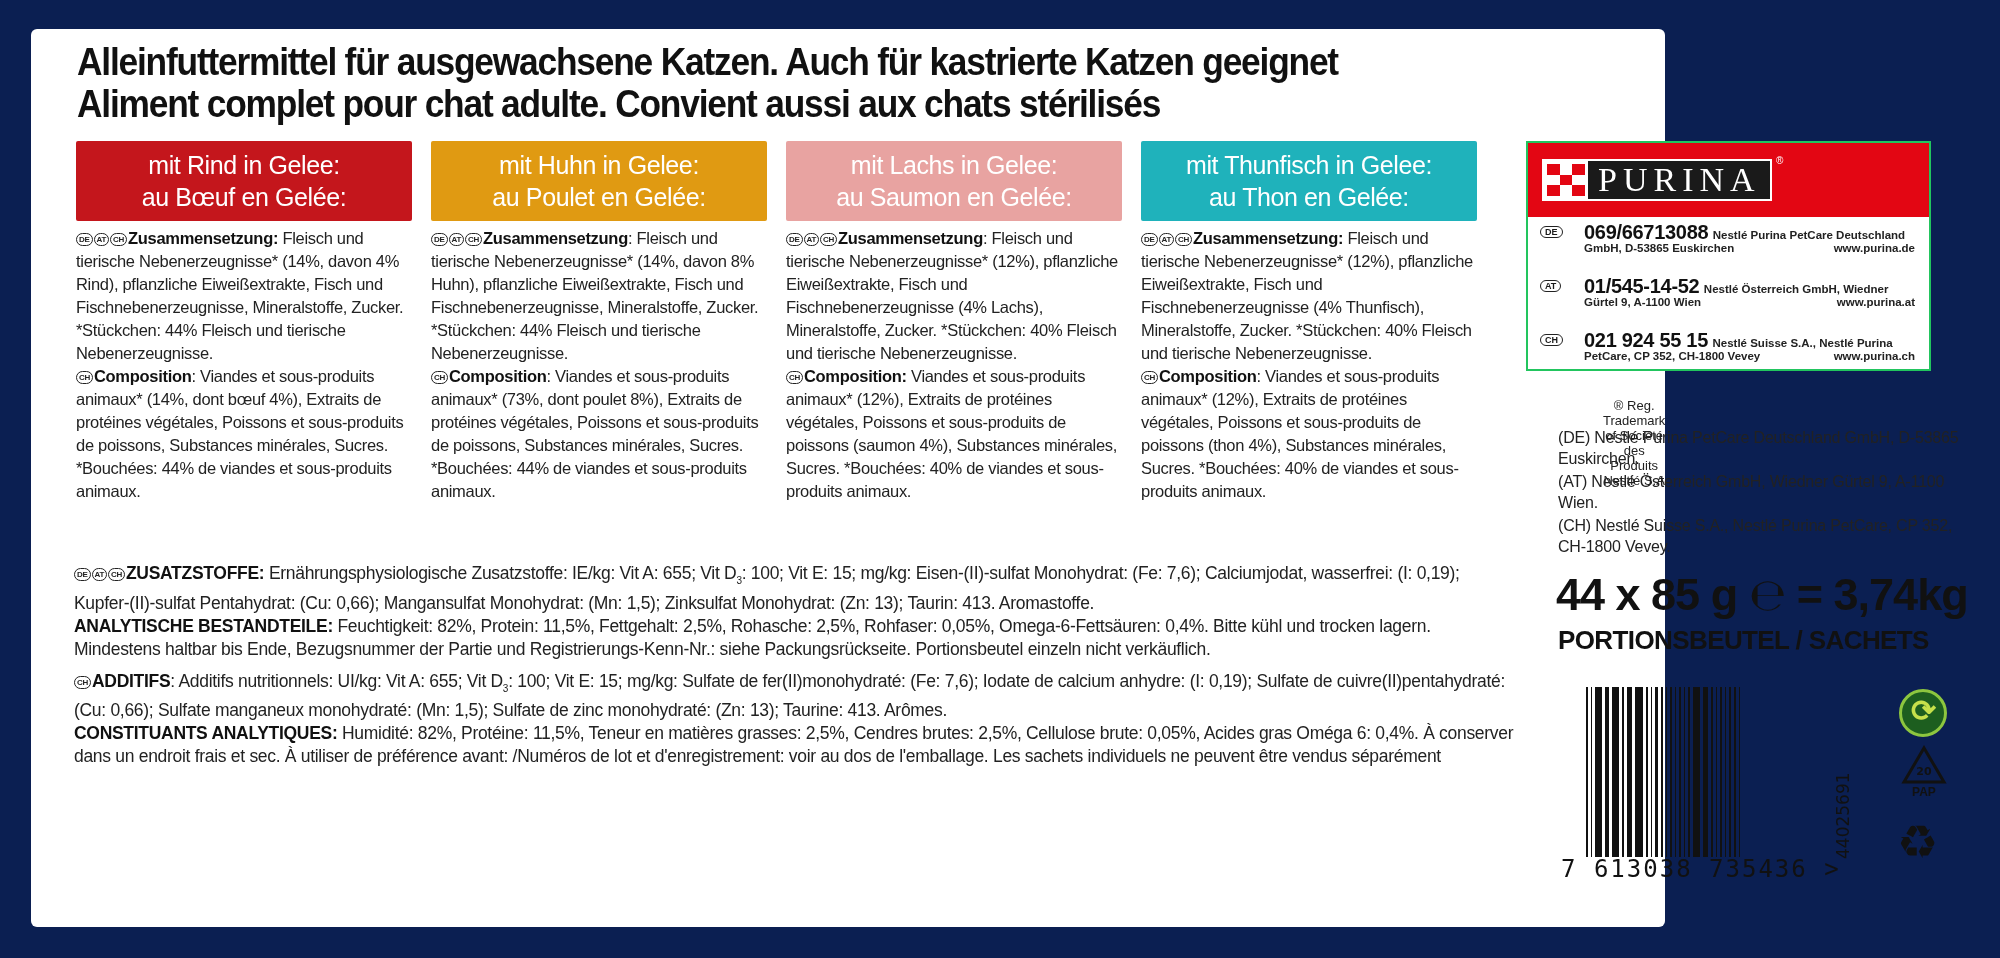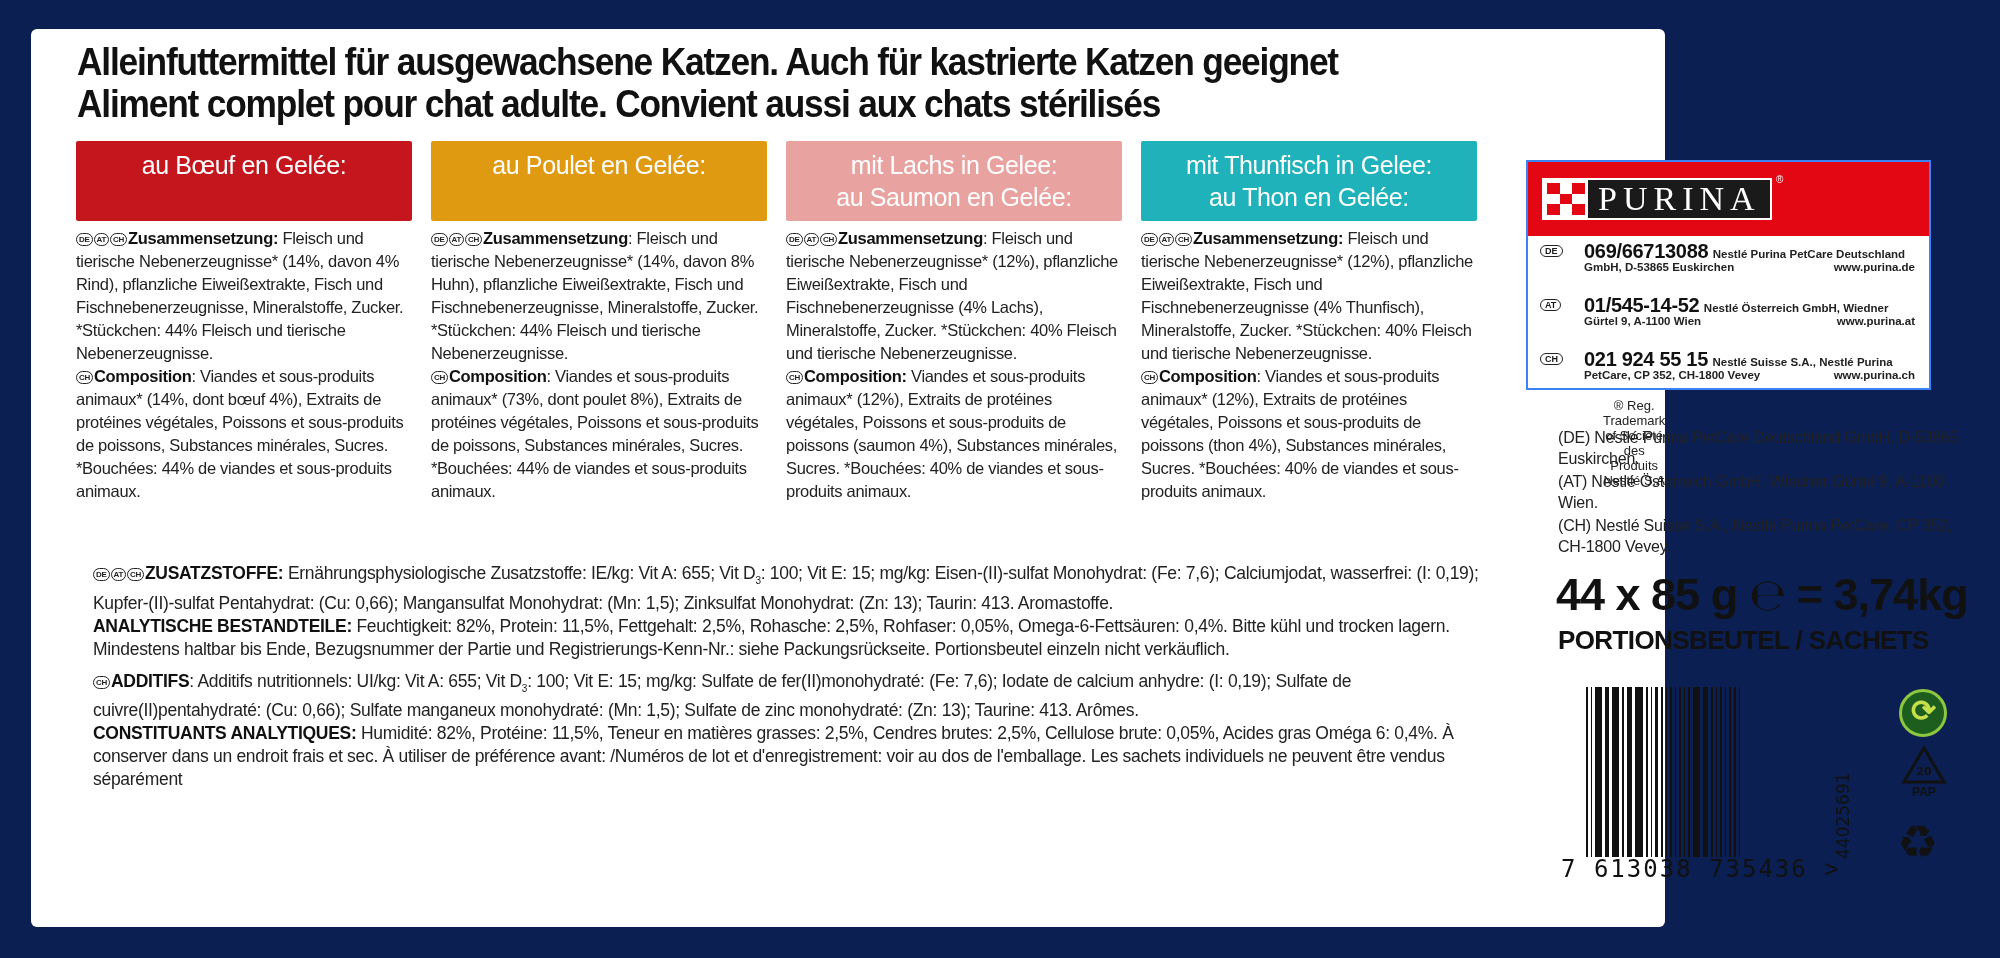--- a/index.html
+++ b/index.html
@@ -50,29 +50,29 @@
     display: inline-block;
     font-size: 8px; line-height: 11px;
     border: 1.3px solid #222; border-radius: 7px;
     padding: 0 2px; margin-right: 1px;
     font-weight: 700; vertical-align: 2px;
   }
   .add-block {
     position: absolute; left: 43px; top: 533px; width: 1440px;
     font-size: 17.5px; line-height: 23px; letter-spacing: -0.3px; color: #222;
   }
-  .add-block p { margin-bottom: 0; margin-left: 19px; }
+  .add-block p { margin-bottom: 0; }
   .add-block .gap { height: 9px; }
   .add-block b { font-weight: 700; color: #111; }
   sub { font-size: 10px; }
 
   
   .purina-box {
     position: absolute; left: 1495px; top: 112px; width: 405px; height: 230px;
-    border: 2px solid #3b82f6; background: #fff; margin-top: 19px;
+    border: 2px solid #22c55e; background: #fff;
   }
   .purina-top { background: #e30613; height: 74px; position: relative; }
   .logo {
     position: absolute; left: 14px; top: 16px; height: 42px; width: 230px;
     display: flex; border: 2px solid #fff; background: #1a1a1a;
   }
   .checker {
     width: 44px; height: 38px; background: #fff;
     display: grid; grid-template-columns: repeat(3, 1fr); grid-template-rows: repeat(3, 1fr);
     padding: 3px;
@@ -118,30 +118,32 @@
 
   <div class="headline">
     <div>Alleinfuttermittel für ausgewachsene Katzen. Auch für kastrierte Katzen geeignet</div>
     <div>Aliment complet pour chat adulte. Convient aussi aux chats stérilisés</div>
   </div>
 
   <div class="variants">
 
     <div class="variant" style="left:0">
       <div class="v-head" style="background:#c4161c">
+        <div>mit Rind in Gelee:</div>
         <div>au Bœuf en Gelée:</div>
       </div>
       <div class="v-body">
         <span class="flag">DE</span><span class="flag">AT</span><span class="flag">CH</span><b>Zusammensetzung:</b><span> Fleisch und tierische Nebenerzeugnisse* (14%, davon 4% Rind), pflanzliche Eiweißextrakte, Fisch und Fischnebenerzeugnisse, Mineralstoffe, Zucker. *Stückchen: 44% Fleisch und tierische Nebenerzeugnisse.</span><br>
         <span class="flag">CH</span><b>Composition</b><span>: Viandes et sous-produits animaux* (14%, dont bœuf 4%), Extraits de protéines végétales, Poissons et sous-produits de poissons, Substances minérales, Sucres. *Bouchées: 44% de viandes et sous-produits animaux.</span>
       </div>
     </div>
 
     <div class="variant" style="left:355px">
       <div class="v-head" style="background:#e09a12">
+        <div>mit Huhn in Gelee:</div>
         <div>au Poulet en Gelée:</div>
       </div>
       <div class="v-body">
         <span class="flag">DE</span><span class="flag">AT</span><span class="flag">CH</span><b>Zusammensetzung</b><span>: Fleisch und tierische Nebenerzeugnisse* (14%, davon 8% Huhn), pflanzliche Eiweißextrakte, Fisch und Fischnebenerzeugnisse, Mineralstoffe, Zucker. *Stückchen: 44% Fleisch und tierische Nebenerzeugnisse.</span><br>
         <span class="flag">CH</span><b>Composition</b><span>: Viandes et sous-produits animaux* (73%, dont poulet 8%), Extraits de protéines végétales, Poissons et sous-produits de poissons, Substances minérales, Sucres. *Bouchées: 44% de viandes et sous-produits animaux.</span>
       </div>
     </div>
 
     <div class="variant" style="left:710px">
       <div class="v-head" style="background:#e8a3a1">

